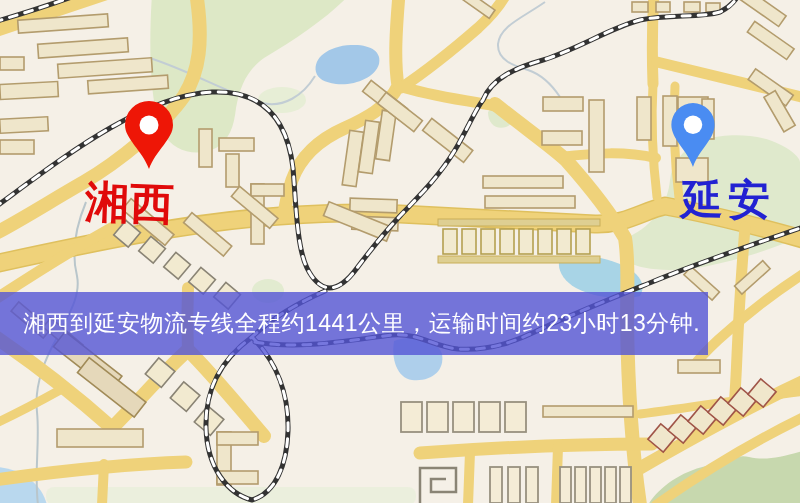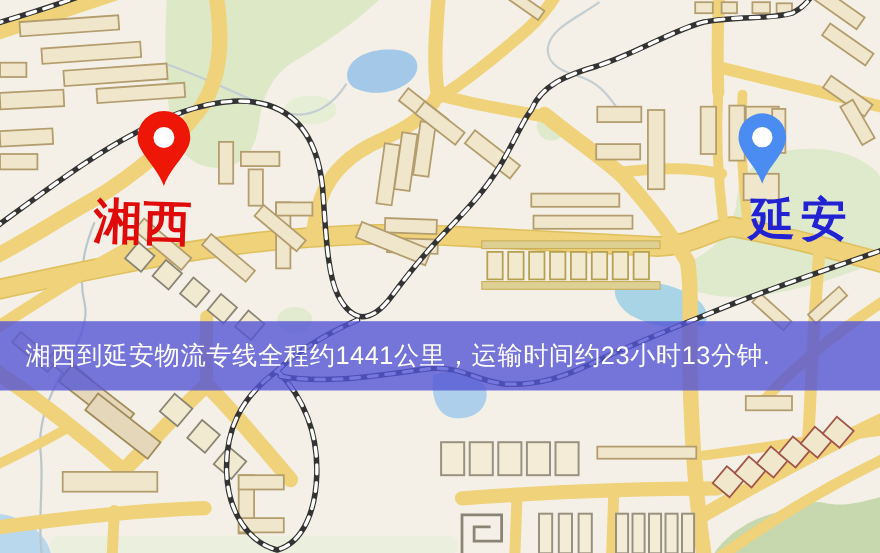--- a/index.html
+++ b/index.html
@@ -20,21 +20,21 @@
   .label-origin{
     left:85px;top:181px;font-size:44px;color:#e00a0a;
     transform:rotate(2deg);letter-spacing:1px;
   }
   .label-dest{
     left:637px;top:179px;font-size:42px;color:#2222d2;
     letter-spacing:5px;
     margin-left:44px;
   }
   .banner{
-    position:absolute;left:0;top:292px;width:800px;height:63px;
+    position:absolute;left:0;top:292px;width:708px;height:63px;
     background:rgba(84,85,214,0.80);
     display:flex;align-items:center;
   }
   .banner-text{
     color:#ffffff;font-size:23px;padding-left:23px;
     letter-spacing:0.5px;white-space:nowrap;
   }
 </style>
 </head>
 <body>

